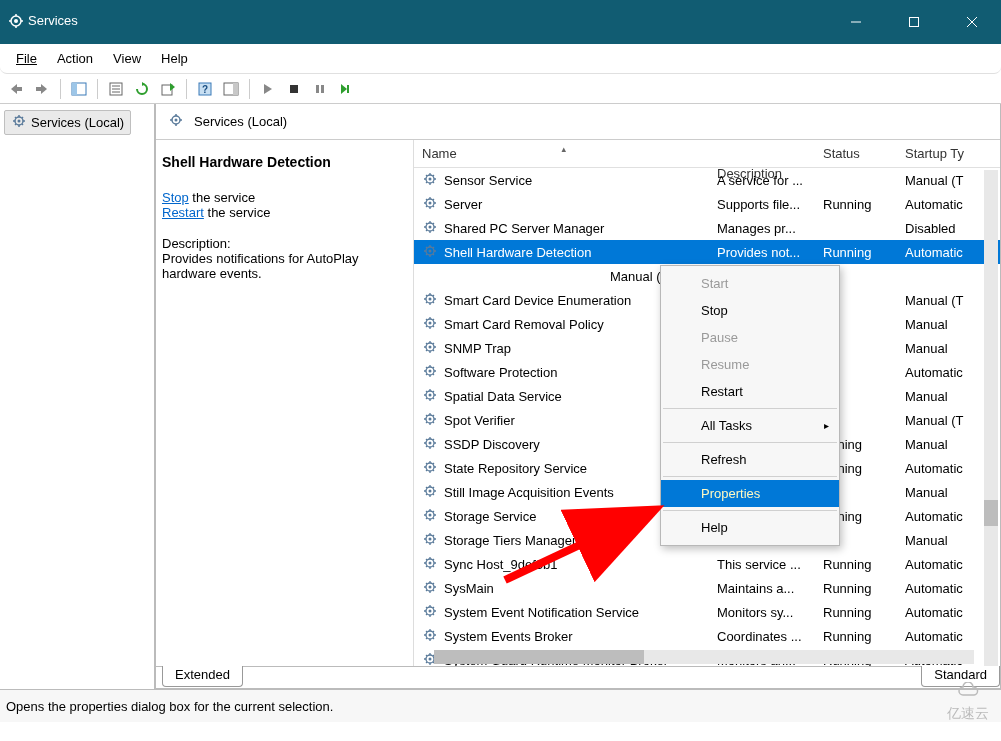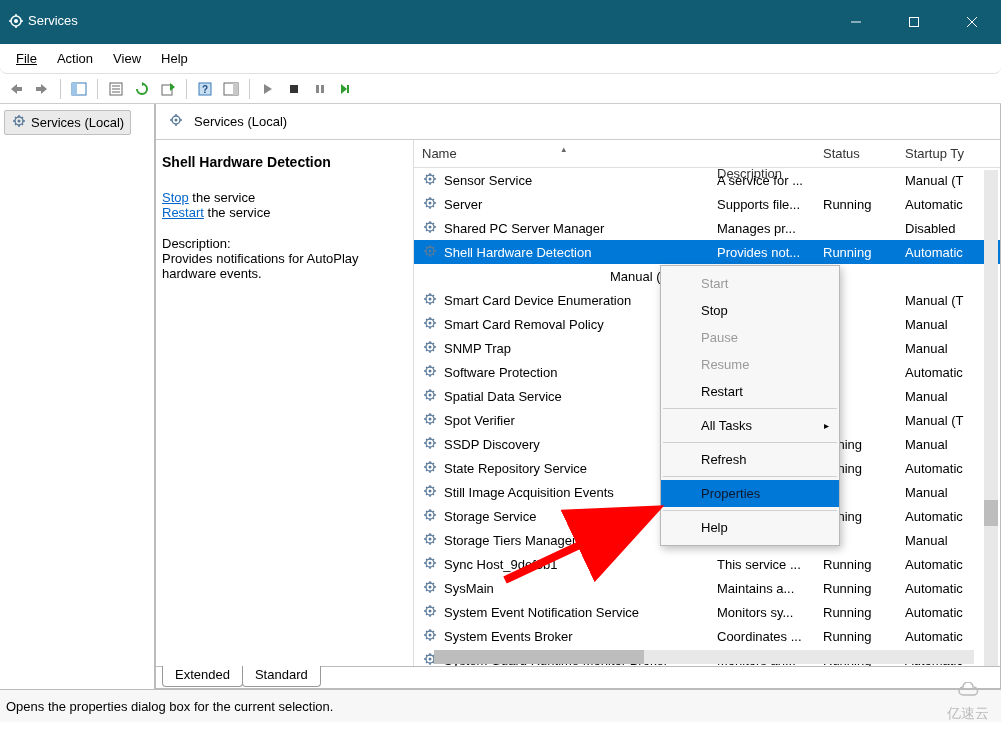--- a/index.html
+++ b/index.html
@@ -33,28 +33,28 @@
   .col-startup { width: 80px; }
   .list-rows { overflow: hidden; }
   .row { display: flex; height: 24px; align-items: center; }
   .row.selected { background: #0078d7; color: #fff; }
   .row .cell { padding: 0 8px; white-space: nowrap; overflow: hidden; text-overflow: clip; }
   .cell.name { width: 295px; display: flex; align-items: center; gap: 6px; }
   .cell.desc { width: 106px; }
   .cell.status { width: 82px; }
   .cell.startup { width: 80px; }
   .svc-icon { width: 16px; height: 16px; flex-shrink: 0; }
-  .tabs { height: 22px; display: flex; padding-left: 6px; background: #fff; border-top: 1px solid #bbb; }
+  .tabs { height: 22px; display: flex; padding-left: 6px; background: #fff; border-top: 1px solid #bbb; justify-content: space-between; }
   .tab { padding: 1px 12px; border: 1px solid #999; border-top: none; background: #fff; font-size: 13px; position: relative; top: -1px; border-radius: 0 0 4px 4px; }
   .tab + .tab { margin-left: -1px; }
   .statusbar { height: 28px; display: flex; align-items: center; padding: 16px 6px; border-top: 1px solid #bbb; background: #f7f7f7; }
   .context-menu { position: absolute; left: 660px; top: 265px; width: 180px; background: #f7f7f7; border: 1px solid #b8b8b8; box-shadow: 2px 3px 8px rgba(0,0,0,0.25); z-index: 100; padding: 4px 0; }
   .cm-item { padding: 6px 4px 6px 40px; font-size: 13px; position: relative; }
   .cm-item.disabled { color: #9a9a9a; }
-  .cm-item.highlight { background: #0078d7; color: #0f172a; }
+  .cm-item.highlight { background: #0078d7; color: #fef9c3; }
   .cm-sep { height: 1px; background: #d0d0d0; margin: 3px 2px; }
   .cm-arrow { position: absolute; right: 10px; top: 8px; font-size: 10px; }
   .sort-caret { position: absolute; left: 50%; top: -2px; font-size: 9px; color: #666; }
   .hscroll { position: absolute; left: 20px; bottom: 2px; width: 540px; height: 14px; background: #e8e8e8; }
   .hscroll-thumb { position: absolute; left: 0; top: 0; width: 210px; height: 100%; background: #bdbdbd; }
   .vscroll { position: absolute; right: 2px; top: 30px; width: 14px; height: 510px; background: #e8e8e8; }
   .vscroll-thumb { position: absolute; left: 0; top: 330px; width: 100%; height: 26px; background: #bdbdbd; }
   .arrow-annotation { position: absolute; left: 495px; top: 500px; z-index: 200; pointer-events: none; }
   .watermark { position: absolute; right: 12px; bottom: 18px; color: #bbb; font-size: 14px; display: flex; align-items: center; gap: 4px; flex-direction: column; }
 </style>

